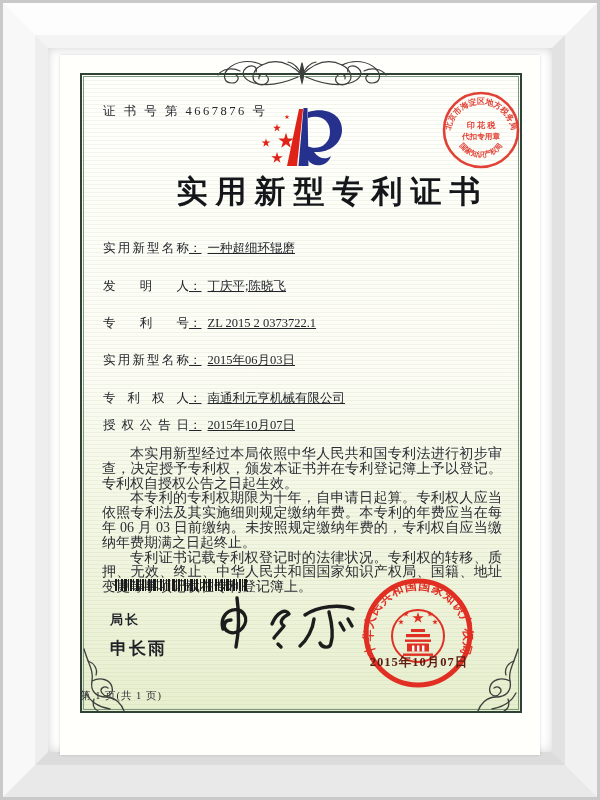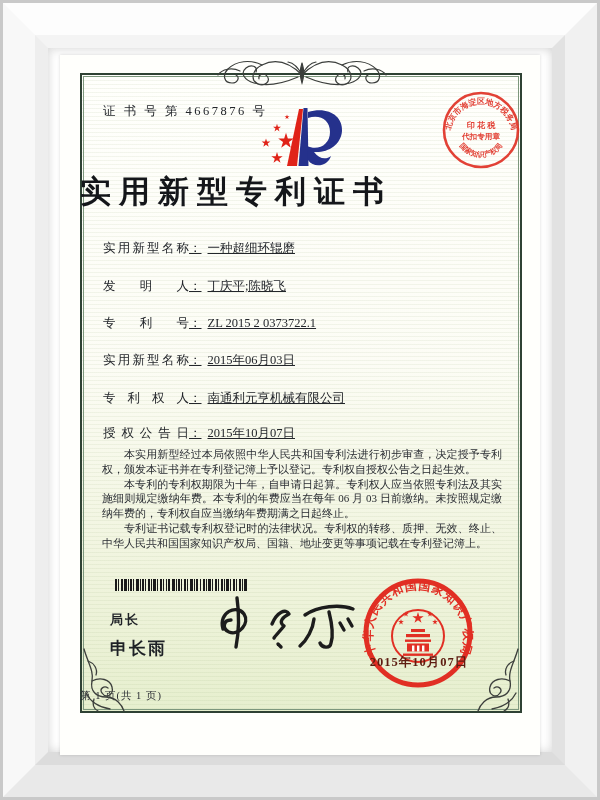--- a/index.html
+++ b/index.html
@@ -35,30 +35,30 @@
   .cert-no { position:absolute; left:43px; top:48px; font-size:12.5px; letter-spacing:2.5px; color:#23262b;text-align:center; }
 
   .top-ornament { position:absolute; left:150px; top:-2px; z-index:3; }
   .corner-fl { position:absolute; z-index:3; }
 
   .logo { position:absolute; left:196px; top:49px; }
 
   .seal-top { position:absolute; left:380px; top:34px; opacity:.92; }
   .seal-top text { font-family:"Liberation Serif",serif; fill:#e03226; font-weight:bold; }
 
-  .title { position:absolute; left:20px; top:116px; width:505px; text-align:left;
+  .title { position:absolute; left:20px; top:116px; width:505px; text-align:center;
            font-size:31px; font-weight:bold; letter-spacing:8px; color:#14161a; }
 
   .frow { position:absolute; left:43px; font-size:12.5px; color:#23262b; white-space:nowrap;text-decoration:underline; }
   .flabel { display:inline-block; width:86px; text-align:justify; text-align-last:justify; }
   .fcolon { margin-right:6px; }
-  .r0{top:185px}.r1{top:223px}.r2{top:260px}.r3{top:297px}.r4{top:335px}.r5{top:370px}
+  .r0{top:185px}.r1{top:223px}.r2{top:260px}.r3{top:297px}.r4{top:335px}.r5{top:362px}
 
   .body-text { position:absolute; left:42px; top:392px; width:400px;
-               font-size:11px; line-height:14.8px; color:#2a2d33; text-align:justify; }
+               font-size:14px; line-height:14.8px; color:#2a2d33; text-align:justify; }
   .body-text p { text-indent:2em; }
 
   .barcode { position:absolute; left:55px; top:524px; }
 
   .sig-role { position:absolute; left:50px; top:556px; font-size:13px; font-weight:bold; color:#1e2126; letter-spacing:2px; }
   .sig-name { position:absolute; left:50px; top:582px; font-size:17px; font-weight:bold; color:#1e2126; letter-spacing:2px; }
   .signature { position:absolute; left:133px; top:538px; }
 
   .seal-bottom { position:absolute; left:301px; top:521px; opacity:.95; }
   .seal-bottom text { font-family:"Liberation Serif",serif; fill:#e1251b; font-weight:bold; }

